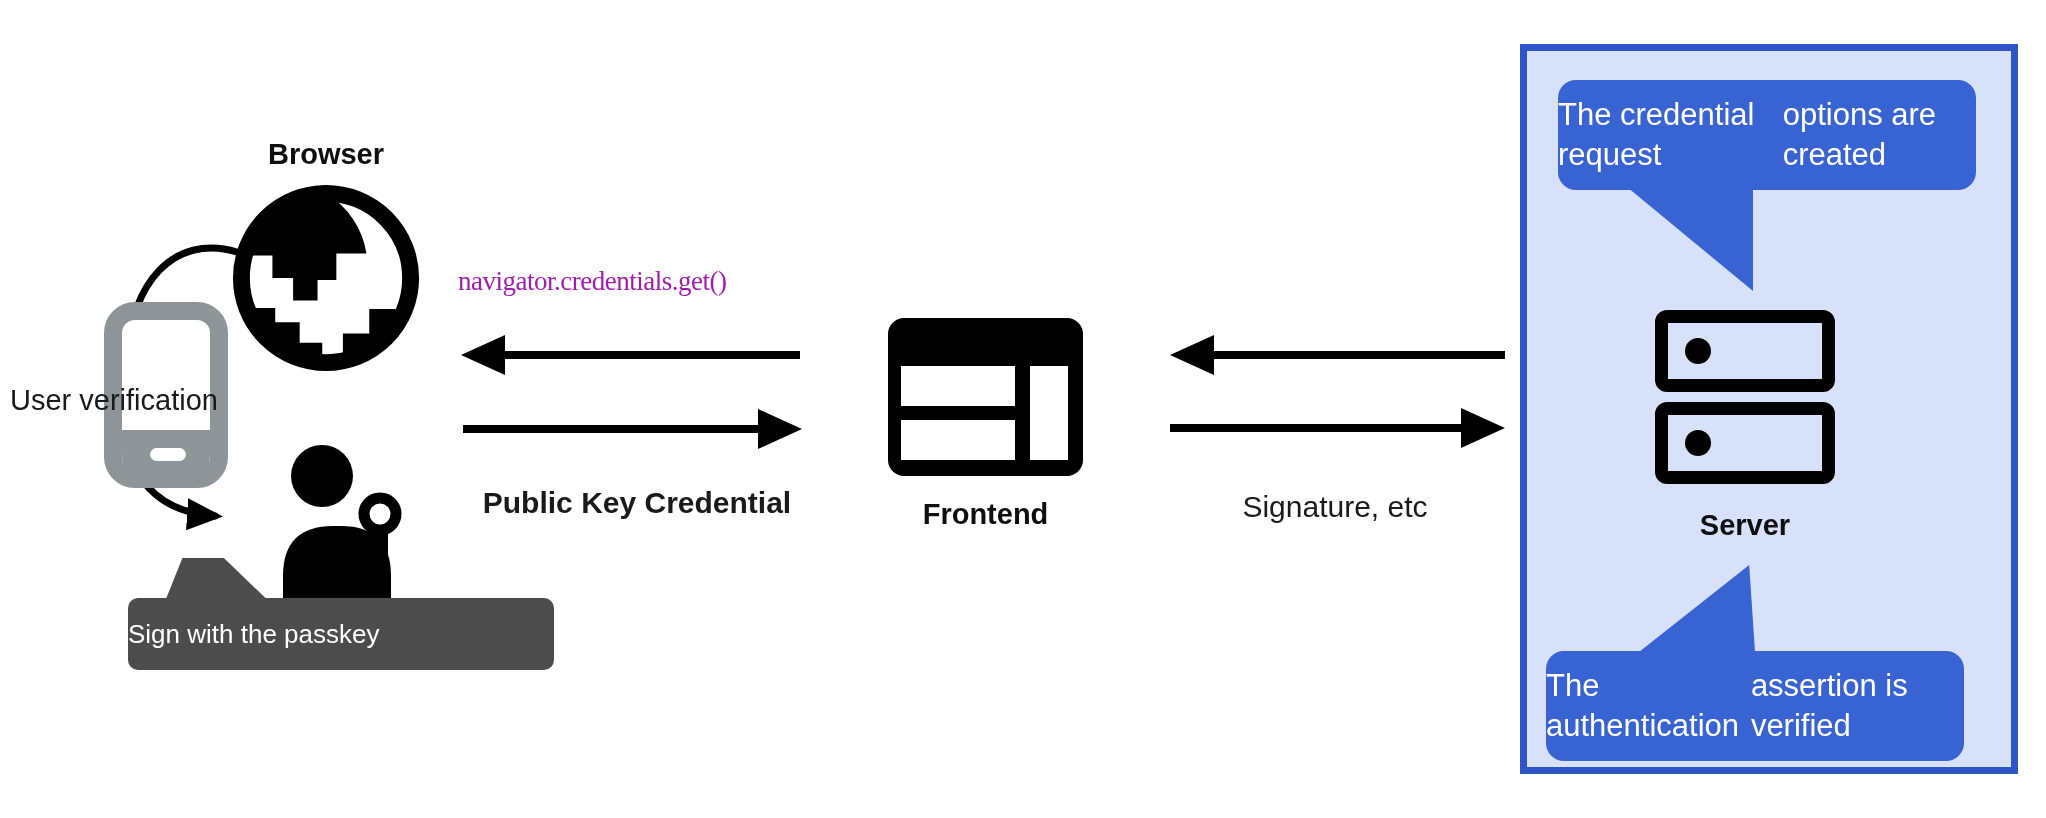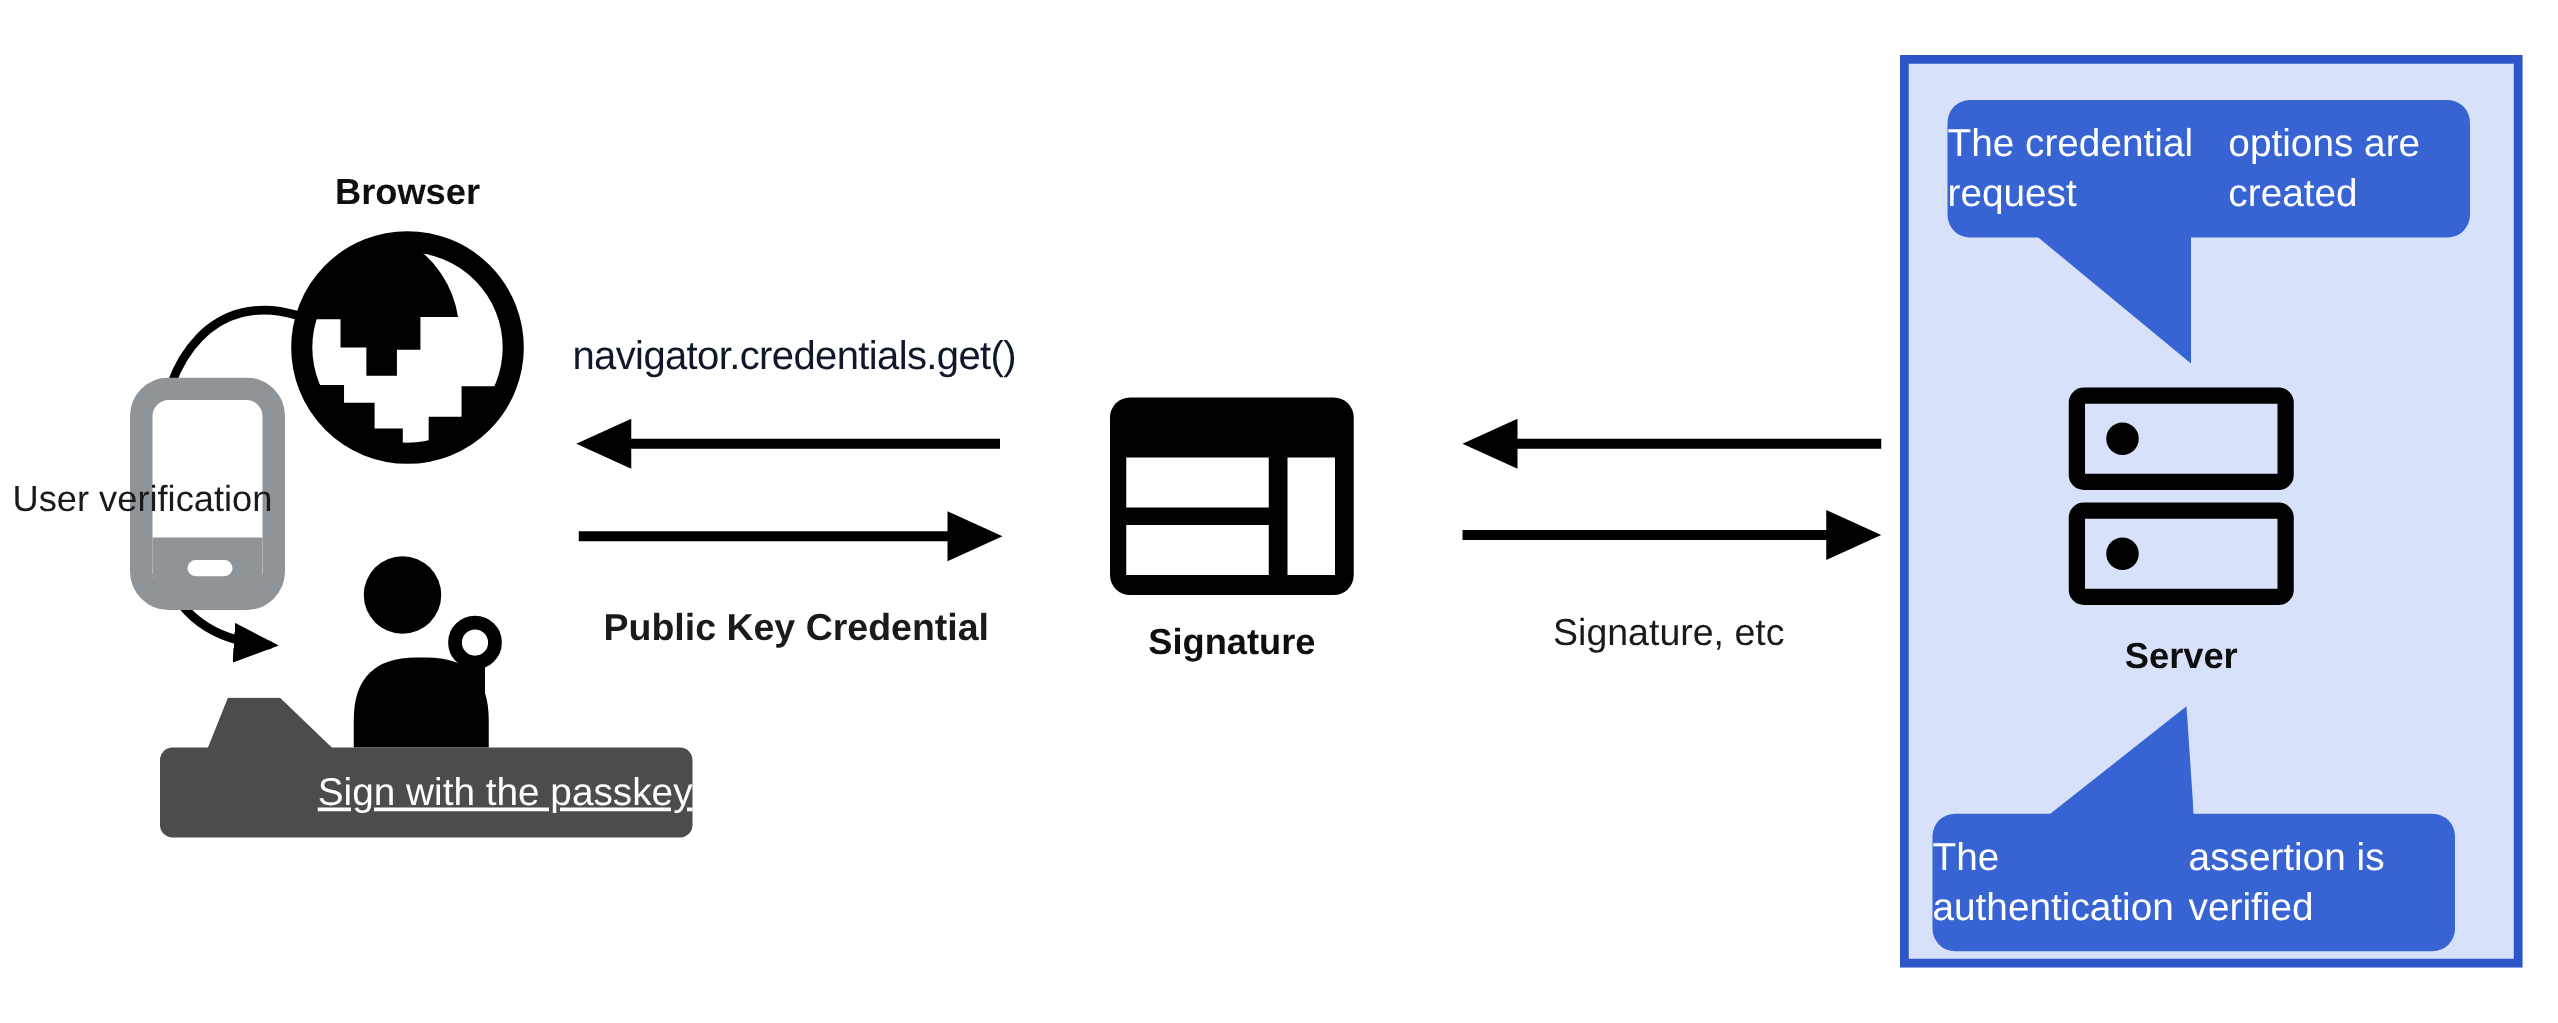--- a/index.html
+++ b/index.html
@@ -12,29 +12,29 @@
   .label.bold{font-weight:700;color:#0f0f0f;}
   .center{text-align:center;}
 
   
   .shaft{position:absolute;height:8px;background:var(--ink,#000);}
   .head{position:absolute;width:0;height:0;border-top:20px solid transparent;border-bottom:20px solid transparent;}
   .head.point-left{border-right:44px solid var(--ink,#000);}
   .head.point-right{border-left:44px solid var(--ink,#000);}
 
   
-  .code{font-family:Liberation Sans, sans-serif;font-size:32px;color:#0f172a;letter-spacing:-0.5px;}
+  .code{font-family:Liberation Serif, serif;font-size:27px;color:#a21caf;letter-spacing:-0.5px;}
 
   
   .frontend-icon{background:var(--ink,#000);border-radius:16px;}
   .pane{position:absolute;background:#fff;}
 
   
-  .tooltip{background:var(--tooltip_bg,#4c4c4c);border-radius:10px;display:flex;align-items:center;justify-content:flex-end;
-    color:var(--tooltip_text,#fff);font-size:31px;text-decoration:underline;}
+  .tooltip{background:var(--tooltip_bg,#4c4c4c);border-radius:10px;display:flex;align-items:center;justify-content:flex-start;
+    color:var(--tooltip_text,#fff);font-size:26px;}
   .tooltip-pointer{background:var(--tooltip_bg,#4c4c4c);clip-path:polygon(20% 0, 57% 0, 96% 100%, 5% 100%);}
 
   
   .server-box{background:var(--server_box_bg,#d7e1fa);border:7px solid var(--server_box_border,#2d55c8);box-sizing:border-box;}
   .bubble{background:var(--bubble_bg,#3764d2);border-radius:18px;color:var(--bubble_text,#fff);
     display:flex;flex-direction:row;align-items:center;justify-content:center;font-size:31px;line-height:40px;}
   .bubble-tail{position:absolute;background:var(--bubble_bg,#3764d2);}
   .tail-down{clip-path:polygon(0 0, 100% 0, 100% 100%);}
   .tail-up{clip-path:polygon(95% 0, 100% 100%, 0 100%);}
 
@@ -99,21 +99,21 @@
   </div>
 
   <div class="abs label center" style="left:437px;top:486px;width:400px;font-size:30px;font-weight:bold;">Public Key Credential</div>
 
   <div class="abs frontend-icon" style="left:888px;top:318px;width:195px;height:158px;">
     <div class="pane" style="left:13px;top:48px;width:114px;height:40px;"></div>
     <div class="pane" style="left:13px;top:102px;width:114px;height:40px;"></div>
     <div class="pane" style="left:142px;top:48px;width:38px;height:94px;"></div>
   </div>
 
-  <div class="abs label bold center" style="left:888px;top:498px;width:195px;">Signature</div>
+  <div class="abs label bold center" style="left:888px;top:498px;width:195px;">Frontend</div>
 
 
   <div class="abs">
     <div class="head point-left" style="left:1170px;top:335px;"></div>
     <div class="shaft" style="left:1209px;top:351px;width:296px;"></div>
   </div>
 
   <div class="abs">
     <div class="shaft" style="left:1170px;top:424px;width:293px;"></div>
     <div class="head point-right" style="left:1461px;top:408px;"></div>

